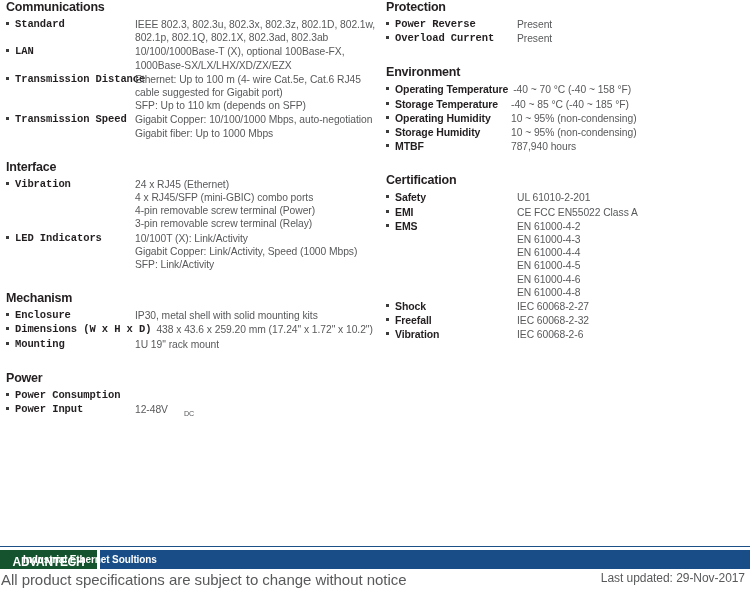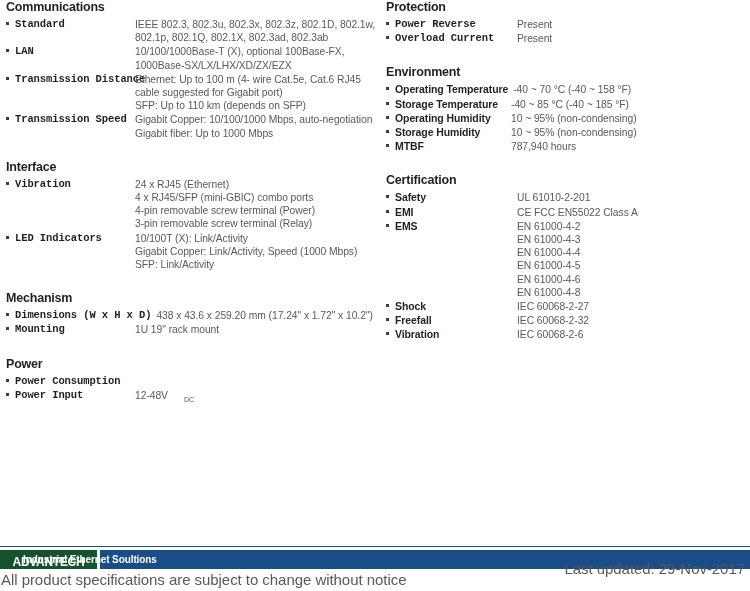--- a/index.html
+++ b/index.html
@@ -150,22 +150,22 @@
     position: absolute;
     left: 1px;
     top: 25px;
     font-size: 15px;
     color: #58595b;
     letter-spacing: -0.05px;
   }
   .last-updated {
     position: absolute;
     right: 5px;
-    top: 14px;
-    font-size: 15px;
+    top: 25px;
+    font-size: 12px;
     color: #58595b;
     letter-spacing: -0.05px;
     text-align: right;
   }
 </style>
 </head>
 <body>
 
 <div class="sheet">
 
@@ -224,20 +224,27 @@
               <i></i>
             </div>
             <div class="label">LED Indicators</div>
             <div class="value">10/100T (X): Link/Activity
 Gigabit Copper: Link/Activity, Speed (1000 Mbps)
 SFP: Link/Activity</div>
           </div>
         </div>
         <div class="section">
           <div class="section-title">Mechanism</div>
+          <div class="row lw-120">
+            <div class="bullet">
+              <i></i>
+            </div>
+            <div class="label">Enclosure</div>
+            <div class="value">IP30, metal shell with solid mounting kits</div>
+          </div>
           <div class="row lw-120 lw-dim">
             <div class="bullet">
               <i></i>
             </div>
             <div class="label">Dimensions (W x H x D)</div>
             <div class="value">438 x 43.6 x 259.20 mm (17.24" x 1.72" x 10.2")</div>
           </div>
           <div class="row lw-120">
             <div class="bullet">
               <i></i>

